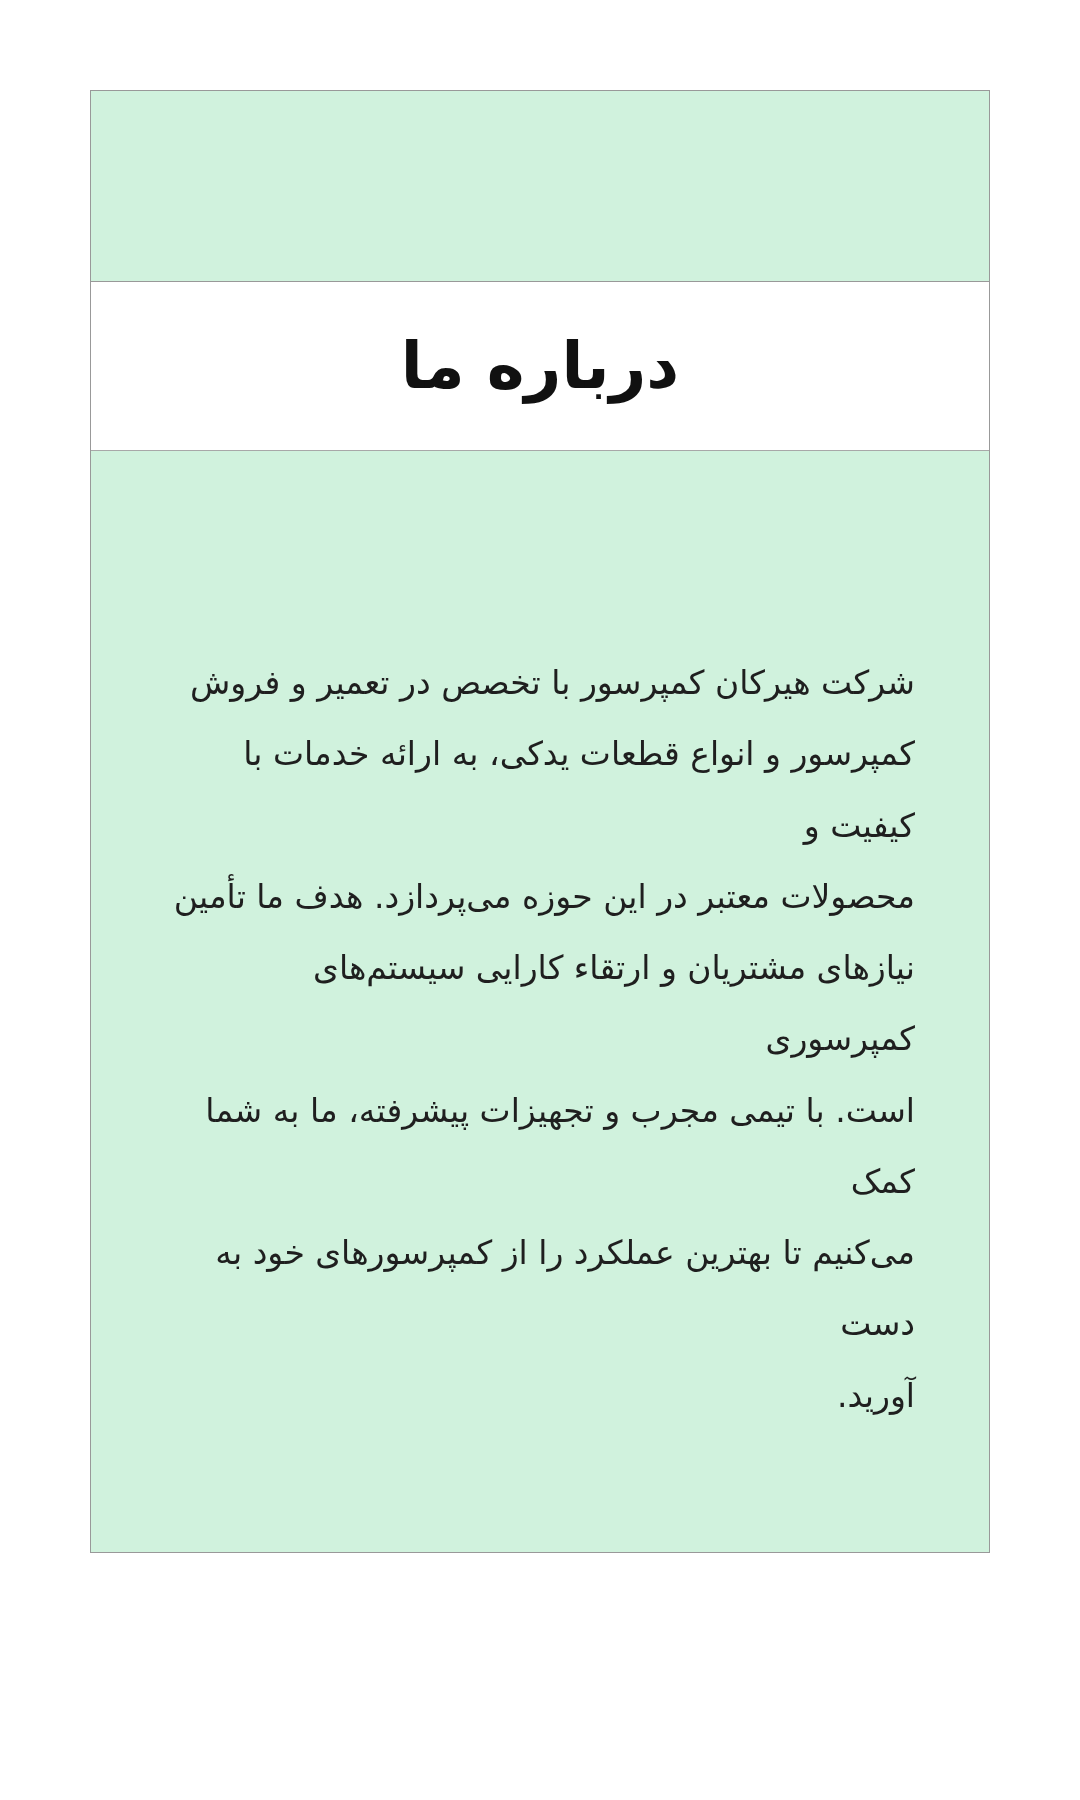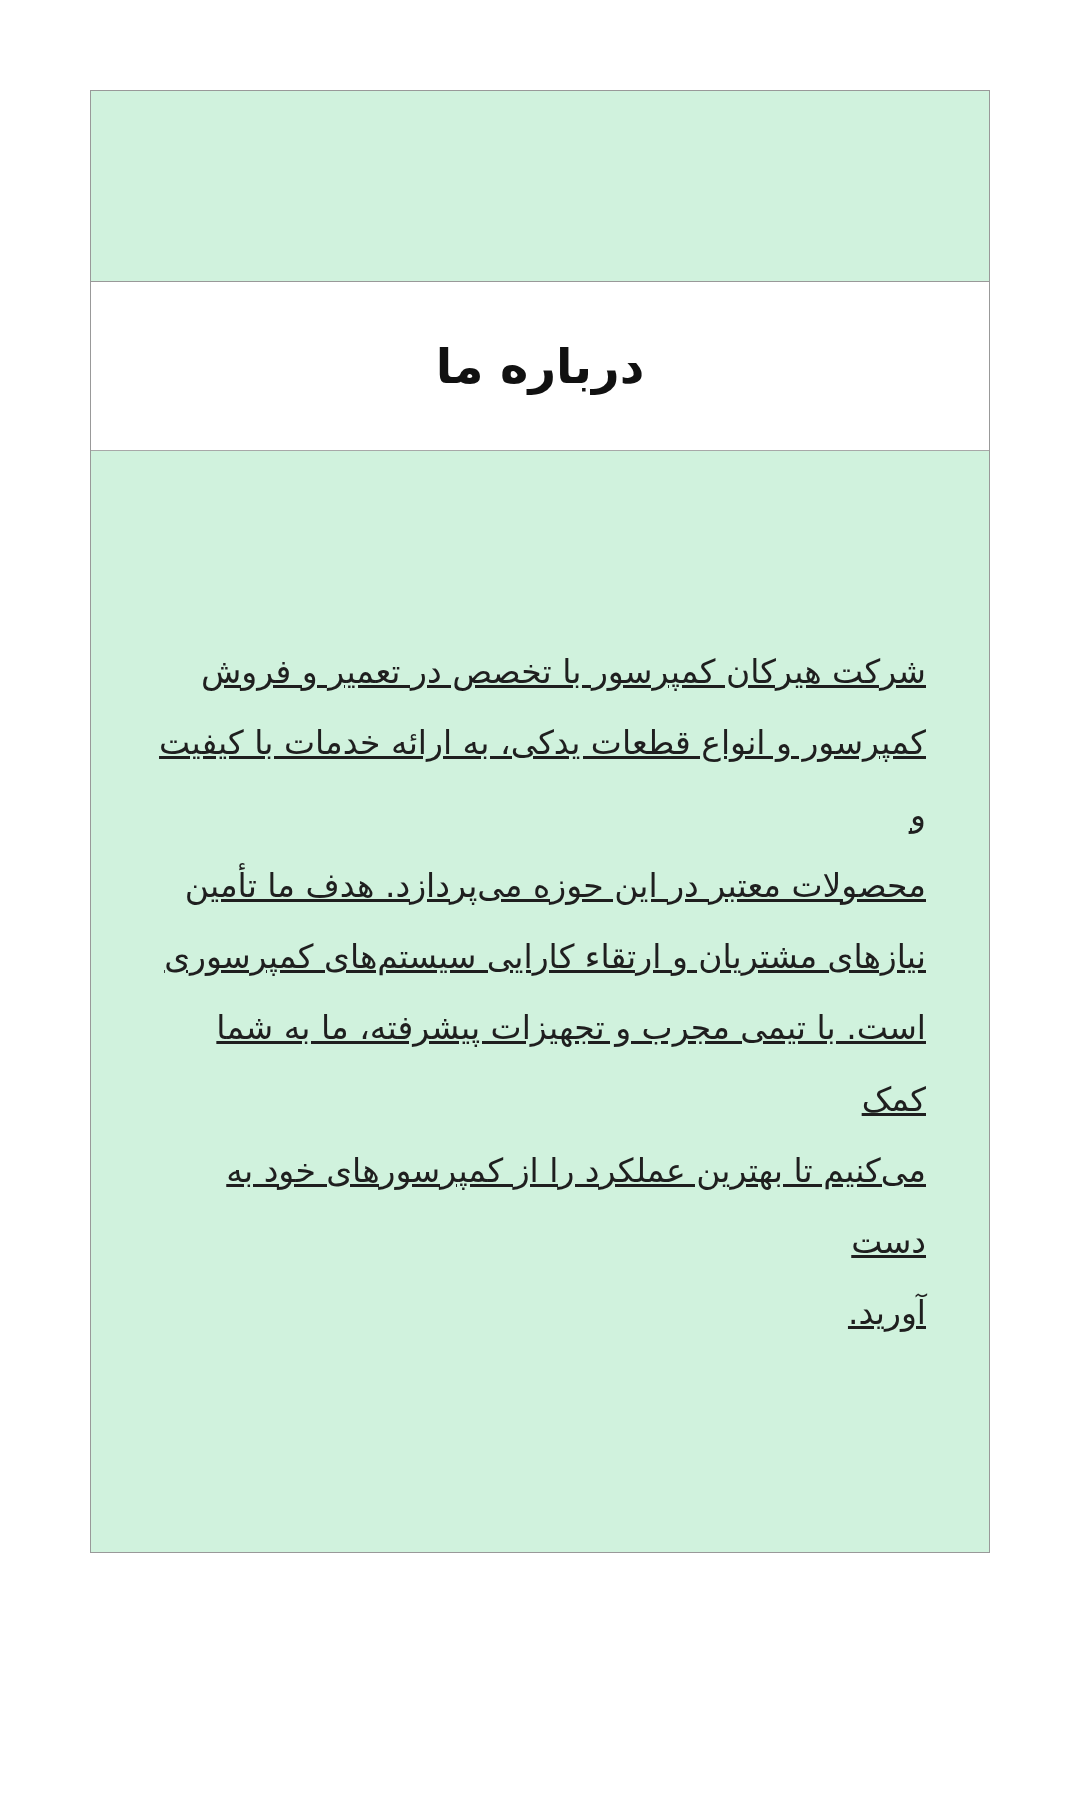--- a/index.html
+++ b/index.html
@@ -39,41 +39,40 @@
     height: 168px;
     flex: 0 0 auto;
     background: #ffffff;
     border-bottom: 1px solid #a8a8a8;
     display: flex;
     align-items: center;
     justify-content: center;
   }
   .page-title {
     margin: 0;
-    font-size: 48px;
+    font-size: 64px;
     font-weight: 700;
     color: #111111;
     letter-spacing: 0;
     direction: rtl;
   }
   .content-band {
     flex: 1 1 auto;
     background: #d0f2dd;
     padding: 180px 58px 0 58px;
     box-sizing: border-box;
   }
   .about-text {
-    margin: 5px;
+    margin: 16px;
     direction: rtl;
     text-align: right;
     white-space: pre-line;
     font-size: 33px;
     line-height: 2.16;
     color: #1f1f1f;
-    text-decoration: underline;
   }
 </style>
 </head>
 <body>
 
 <div class="page">
   <div class="about-card">
     <div class="card-header-band"></div>
     <div class="heading-band">
       <h1 class="page-title">درباره ما</h1>

